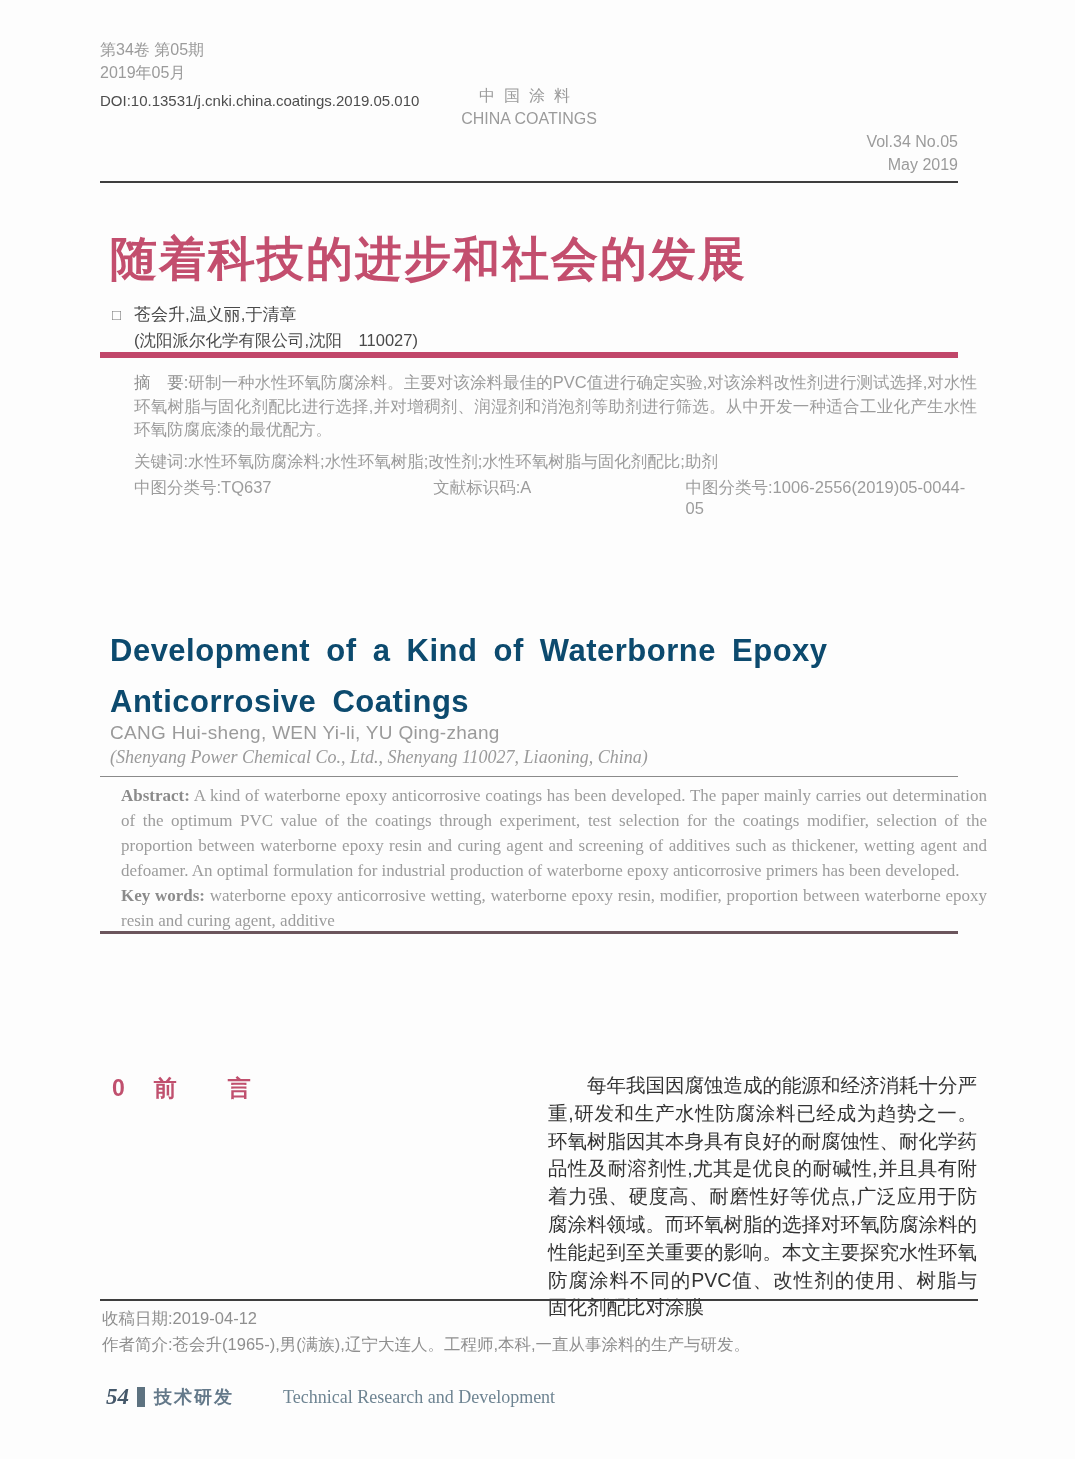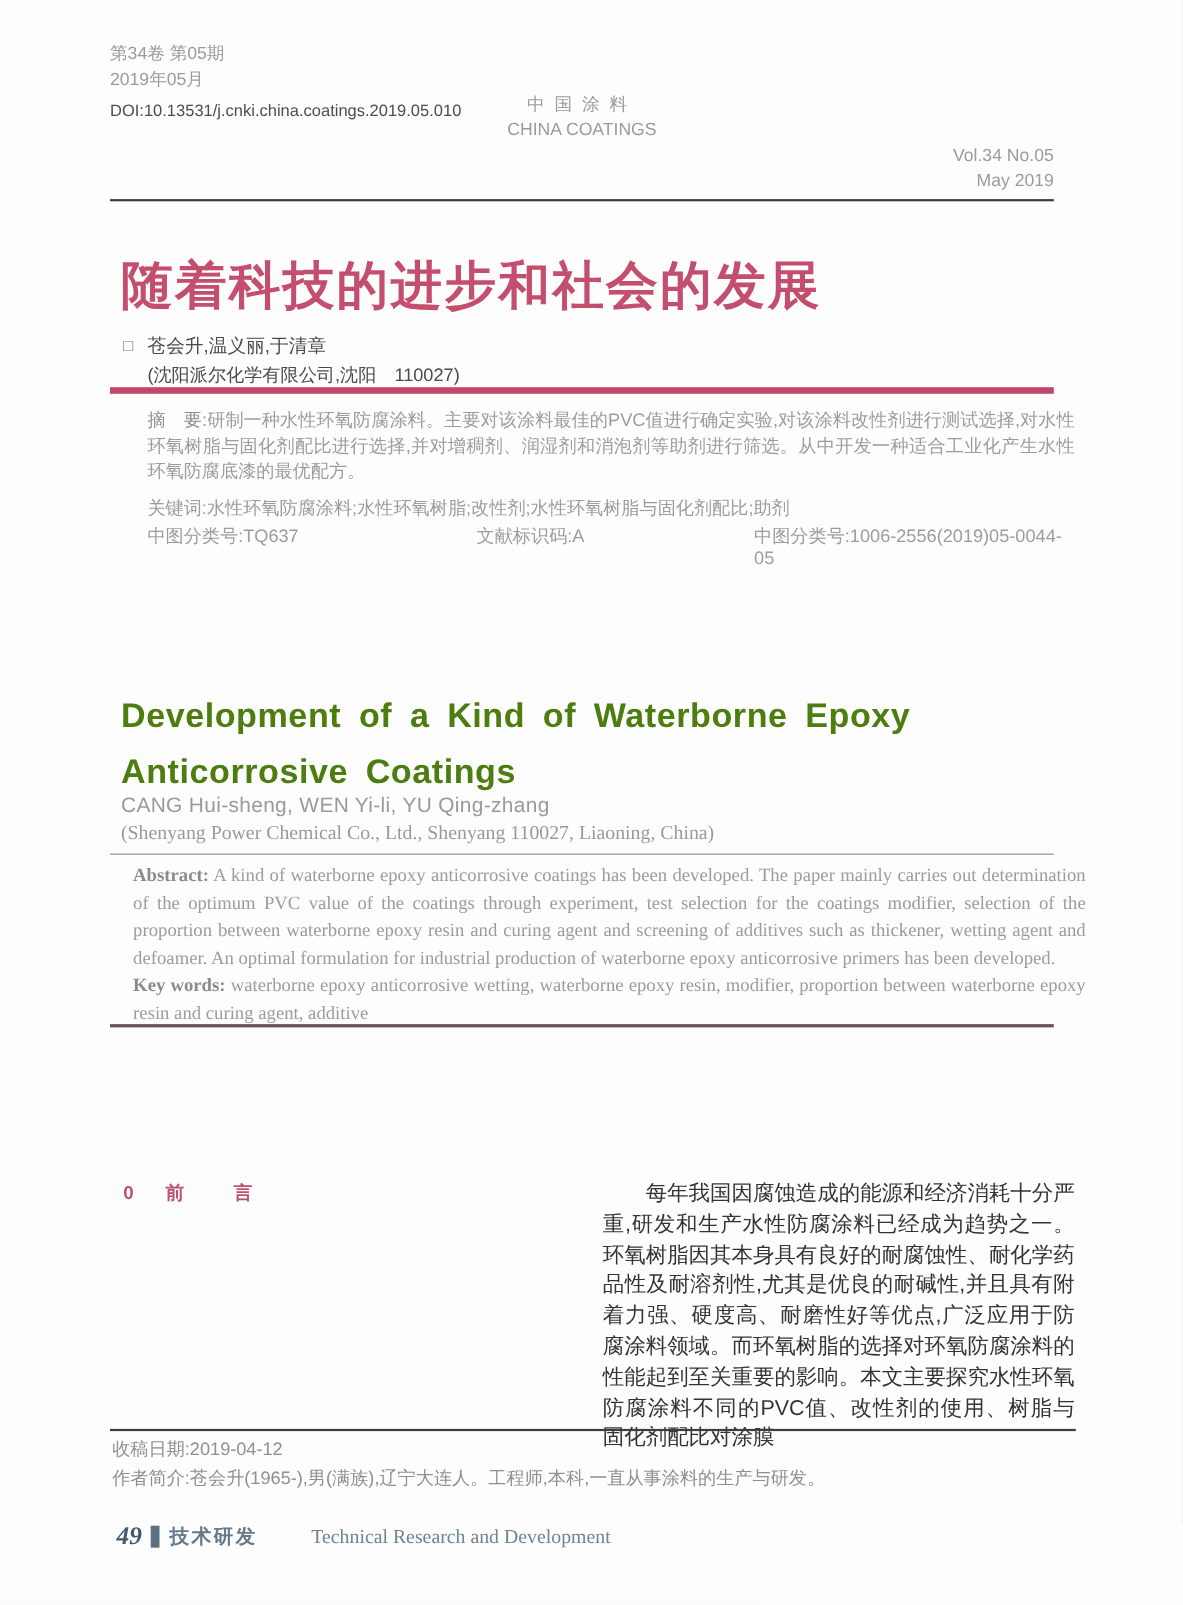--- a/index.html
+++ b/index.html
@@ -42,42 +42,42 @@
   }
   .cn-abstract .lbl{color:#8e8e8e;}
   .cn-keywords{position:absolute;top:451px;left:134px;width:843px;font-size:16.5px;color:#9c9c9c;}
   .cn-meta{position:absolute;top:477px;left:134px;width:843px;display:flex;font-size:16.5px;color:#9c9c9c;}
   .cn-meta .m1{width:306px;}
   .cn-meta .m2{width:258px;}
   
   .en-title{
     position:absolute;top:625px;left:110px;width:888px;
     font-size:31px;line-height:51px;font-weight:800;
-    word-spacing:7px;letter-spacing:.5px;color:#4d7c0f;
+    word-spacing:7px;letter-spacing:.5px;color:#0c4a6e;
   }
   .en-authors{position:absolute;top:722px;left:110px;font-size:19px;color:#9a9a9a;letter-spacing:.3px;}
   .en-affil{
     position:absolute;top:747px;left:110px;
-    font-family:"Liberation Serif", serif;
+    font-family:"Liberation Serif", serif;font-style:italic;
     font-size:18px;color:#9a9a9a;
   }
   .line-thin{position:absolute;top:776px;left:100px;width:858px;height:1px;background:#8a8a8a;}
   .en-abstract-block{
     position:absolute;top:783px;left:121px;width:866px;
     font-family:"Liberation Serif", serif;
     font-size:17px;line-height:25px;color:#9c9c9c;text-align:justify;
   }
   .en-abstract-block p{margin:0;}
   .en-abstract-block .lbl{font-weight:700;color:#8b8b8b;}
   .rule-dark{position:absolute;top:931px;left:100px;width:858px;height:3px;background:#6b555c;}
   
   .columns{position:absolute;top:1072px;left:100px;width:878px;display:flex;gap:19px;}
   .col{width:429px;}
   .section-heading{
-    font-size:17px;font-weight:700;color:#c0506e;
+    font-size:23px;font-weight:700;color:#c0506e;
     margin:1px 0 9px 12px;letter-spacing:1px;
   }
   .section-heading .sec-title{margin-left:28px;letter-spacing:14px;}
   .col p{
     margin:0;font-size:19.5px;line-height:27.8px;
     text-align:justify;text-indent:2em;color:#333;
   }
   
   .footnote-rule{position:absolute;top:1299px;left:100px;width:878px;height:2px;background:#3e3e3e;}
   .footnotes{position:absolute;top:1305px;left:102px;font-size:16.5px;line-height:26px;color:#8f8f8f;}
@@ -150,19 +150,19 @@
     </div>
   </div>
 
   <div class="footnote-rule"></div>
   <div class="footnotes">
     <div><span>收稿日期:</span><span>2019-04-12</span></div>
     <div><span>作者简介:</span><span>苍会升(1965-),男(满族),辽宁大连人。工程师,本科,一直从事涂料的生产与研发。</span></div>
   </div>
 
   <div class="page-footer">
-    <span class="num">49</span>
+    <span class="num">54</span>
     <span class="bar"></span>
     <span class="sec-cn">技术研发</span>
     <span class="sec-en">Technical Research and Development</span>
   </div>
 
 </div>
 
 </body></html>

